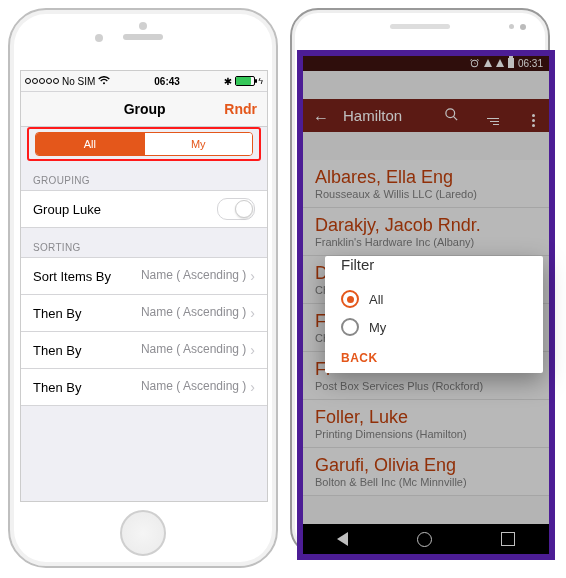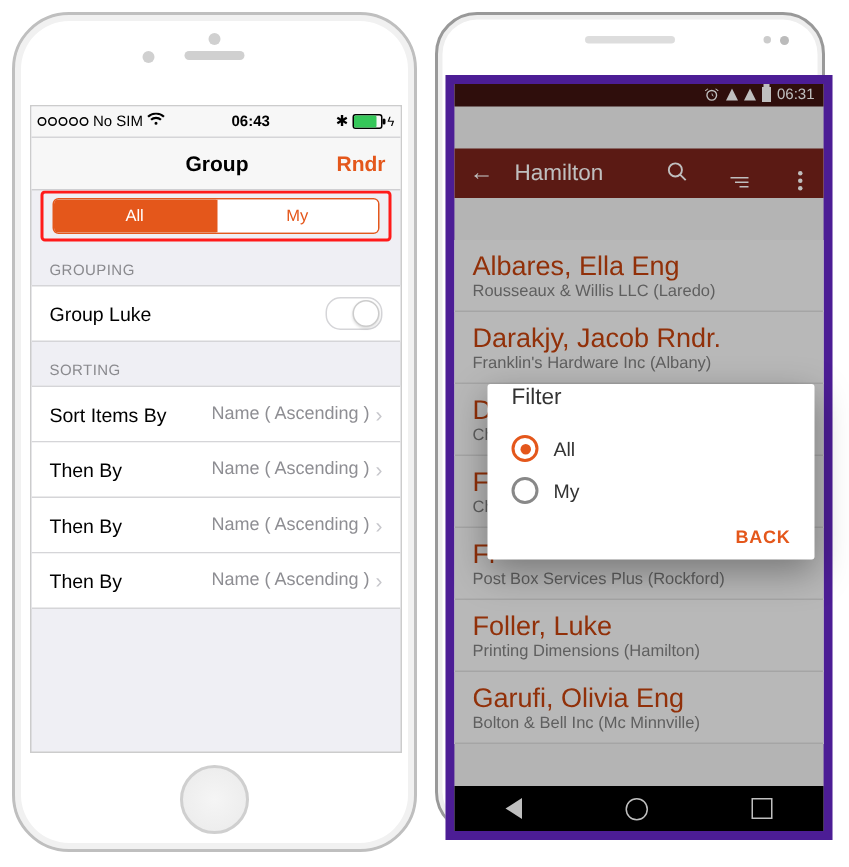--- a/index.html
+++ b/index.html
@@ -131,21 +131,21 @@
   .navbar .circ{width:13px;height:13px;border:1.5px solid #fff;border-radius:50%}
   .navbar .tri2{width:0;height:0;border-top:7px solid transparent;border-bottom:7px solid transparent;border-right:11px solid #fff}
 
   .dialog{position:absolute;top:200px;left:22px;right:6px;background:#fff;border-radius:2px;
     box-shadow:0 8px 24px rgba(0,0,0,0.35);padding:0 16px 8px;z-index:5}
   .dialog .title{font-size:15px;font-weight:500;color:#333;margin-bottom:12px}
   .dialog .opt{display:flex;align-items:center;gap:10px;height:28px;font-size:13px;color:#333}
   .radio{width:14px;height:14px;border:2px solid #888;border-radius:50%;display:inline-flex;align-items:center;justify-content:center}
   .radio.sel{border-color:#e4571b}
   .radio.sel::after{content:"";width:7px;height:7px;background:#e4571b;border-radius:50%}
-  .dialog .actions{display:flex;justify-content:flex-end;margin-top:10px}
+  .dialog .actions{display:flex;margin-top:10px}
   .dialog .actions span{color:#e4571b;font-weight:600;font-size:12px;letter-spacing:0.5px}
 </style>
 </head>
 <body>
 
 <div class="iphone">
   <div class="prox"></div>
   <div class="speaker"></div>
   <div class="cam"></div>
 

